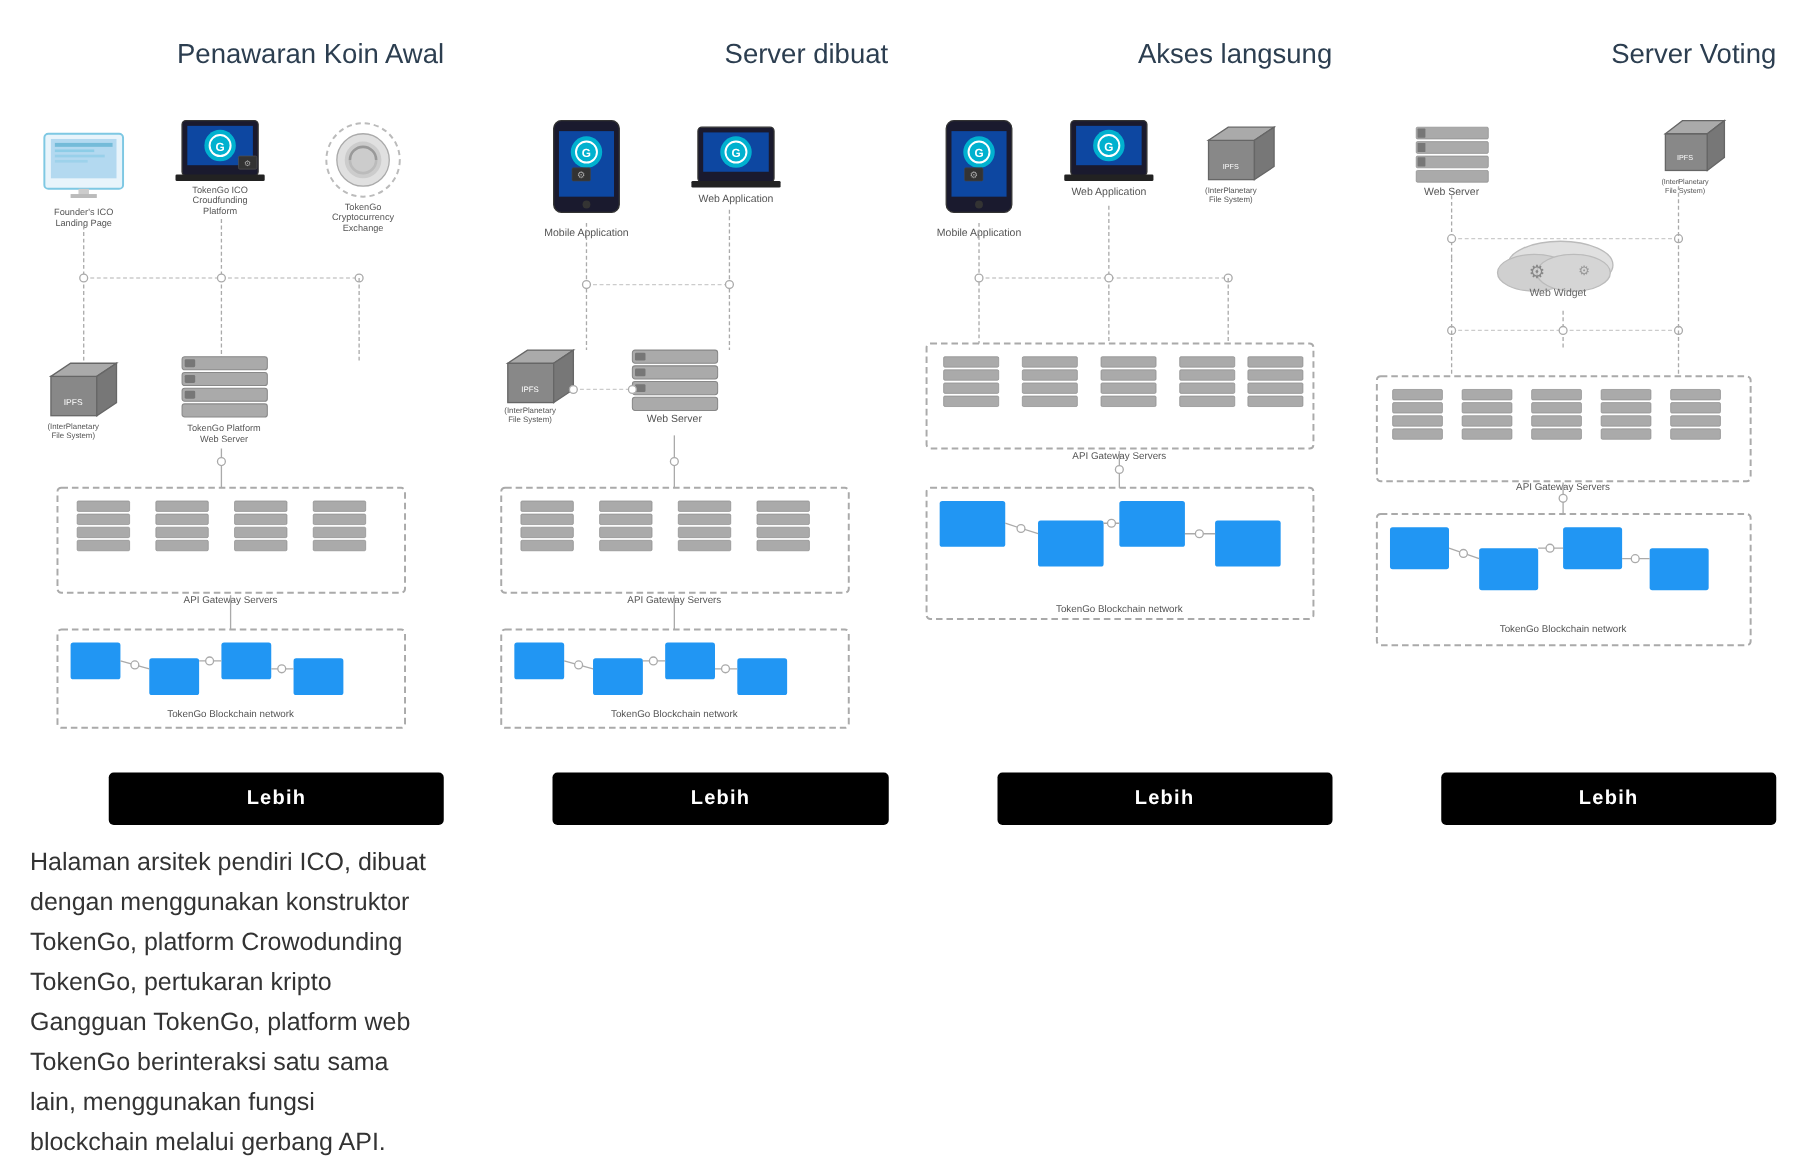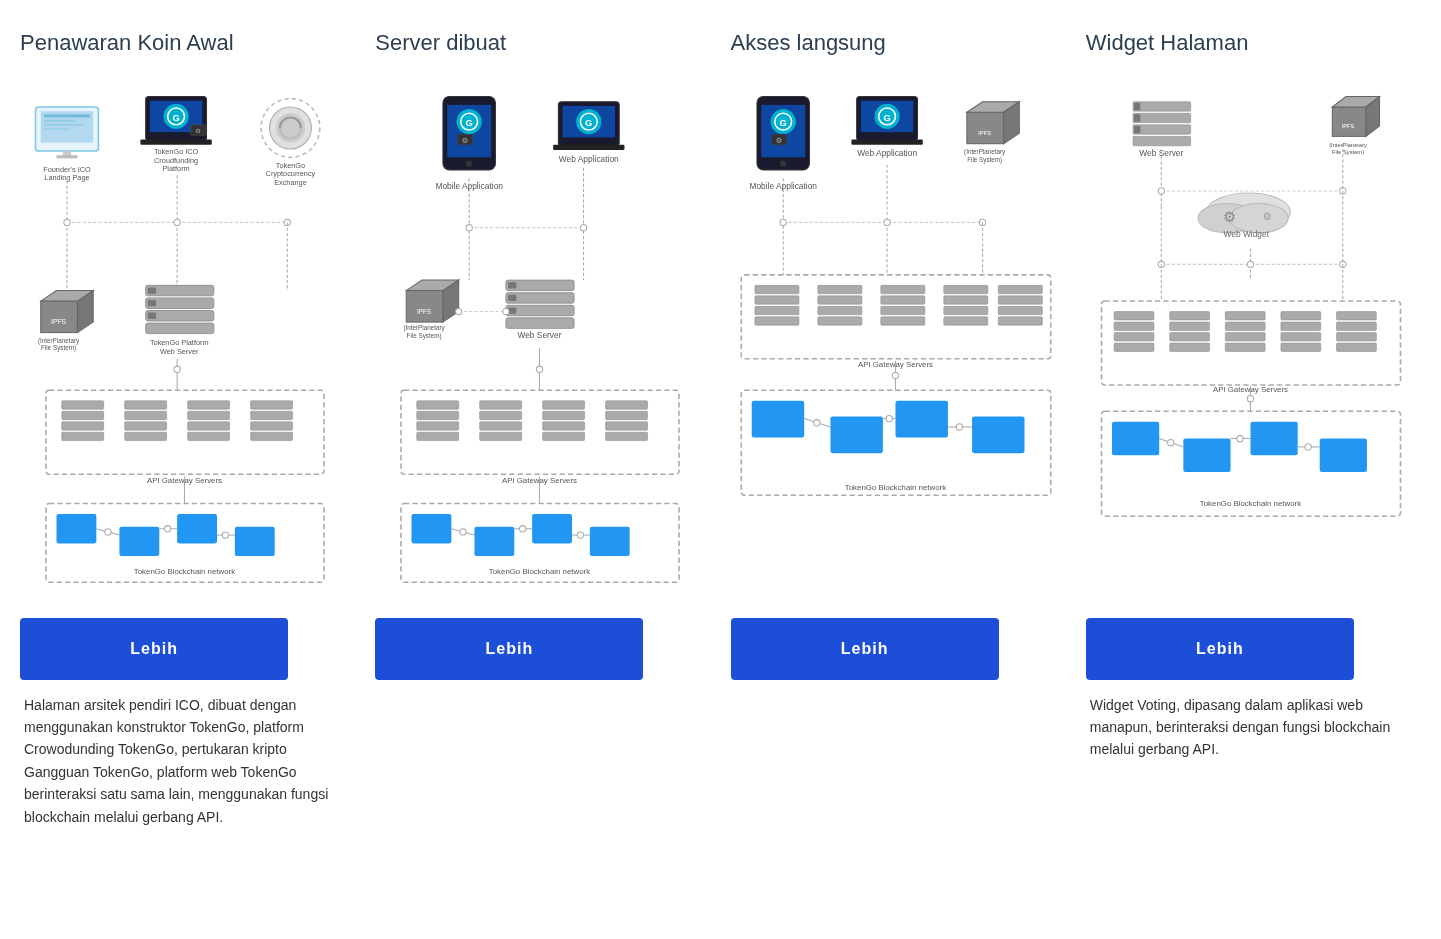--- a/index.html
+++ b/index.html
@@ -12,21 +12,21 @@
       min-height: 939px;
     }
     .columns {
       display: grid;
       grid-template-columns: repeat(4, 1fr);
       gap: 20px;
     }
     .column {
       display: flex;
       flex-direction: column;
-      align-items: flex-start;
+      align-items: flex-end;
     }
     .column-title {
       font-size: 22px;
       font-weight: 400;
       color: #2c3e50;
       text-align: center;
       margin-bottom: 20px;
     }
     .diagram-box {
       width: 100%;
@@ -35,34 +35,34 @@
       display: flex;
       flex-direction: column;
       align-items: center;
       padding: 10px 5px;
     }
     
     .diagram-svg {
       width: 100%;
     }
     .lebih-btn {
-      background: #1d4ed8;
+      background: #000000;
       color: #fff;
       border: none;
       border-radius: 4px;
-      padding: 22px 50px;
+      padding: 12px 50px;
       font-size: 16px;
       font-weight: 700;
       cursor: pointer;
       margin: 18px 0 14px 0;
       width: 80%;
       letter-spacing: 1px;
     }
     .description {
-      font-size: 14px;
+      font-size: 20px;
       line-height: 1.6;
       color: #333;
       width: 100%;
       padding: 0 4px;
     }
   </style>
 </head>
 <body>
 
 <div class="columns">
@@ -405,21 +405,21 @@
         <circle cx="146" cy="317" r="3" fill="white" stroke="#aaa" stroke-width="1"></circle>
         <line x1="202" y1="325" x2="225" y2="325" stroke="#aaa" stroke-width="1"></line>
         <circle cx="213" cy="325" r="3" fill="white" stroke="#aaa" stroke-width="1"></circle>
         <text x="152" y="385" text-anchor="middle" font-size="7.5" fill="#555">TokenGo Blockchain network</text>
       </svg>
     </div>
     <button class="lebih-btn">Lebih</button>
   </div>
 
   <div class="column">
-    <div class="column-title">Widget Halaman</div>
+    <div class="column-title">Server Voting</div>
     <div class="diagram-box">
       <svg viewBox="0 0 310 480" class="diagram-svg">
 
         <g transform="translate(40,15)">
           <rect x="0" y="0" width="55" height="9" rx="1" fill="#aaa" stroke="#888" stroke-width="0.5"></rect>
           <rect x="1" y="1" width="6" height="7" rx="0.5" fill="#777"></rect>
           <rect x="0" y="11" width="55" height="9" rx="1" fill="#aaa" stroke="#888" stroke-width="0.5"></rect>
           <rect x="1" y="12" width="6" height="7" rx="0.5" fill="#777"></rect>
           <rect x="0" y="22" width="55" height="9" rx="1" fill="#aaa" stroke="#888" stroke-width="0.5"></rect>
           <rect x="1" y="23" width="6" height="7" rx="0.5" fill="#777"></rect>
@@ -507,16 +507,15 @@
         <line x1="65" y1="336" x2="88" y2="344" stroke="#aaa" stroke-width="1"></line>
         <circle cx="76" cy="340" r="3" fill="white" stroke="#aaa" stroke-width="1"></circle>
         <line x1="133" y1="336" x2="152" y2="336" stroke="#aaa" stroke-width="1"></line>
         <circle cx="142" cy="336" r="3" fill="white" stroke="#aaa" stroke-width="1"></circle>
         <line x1="197" y1="344" x2="218" y2="344" stroke="#aaa" stroke-width="1"></line>
         <circle cx="207" cy="344" r="3" fill="white" stroke="#aaa" stroke-width="1"></circle>
         <text x="152" y="400" text-anchor="middle" font-size="7.5" fill="#555">TokenGo Blockchain network</text>
       </svg>
     </div>
     <button class="lebih-btn">Lebih</button>
-    <p class="description">Widget Voting, dipasang dalam aplikasi web manapun, berinteraksi dengan fungsi blockchain melalui gerbang API.</p>
   </div>
 
 </div>
 
 </body></html>

